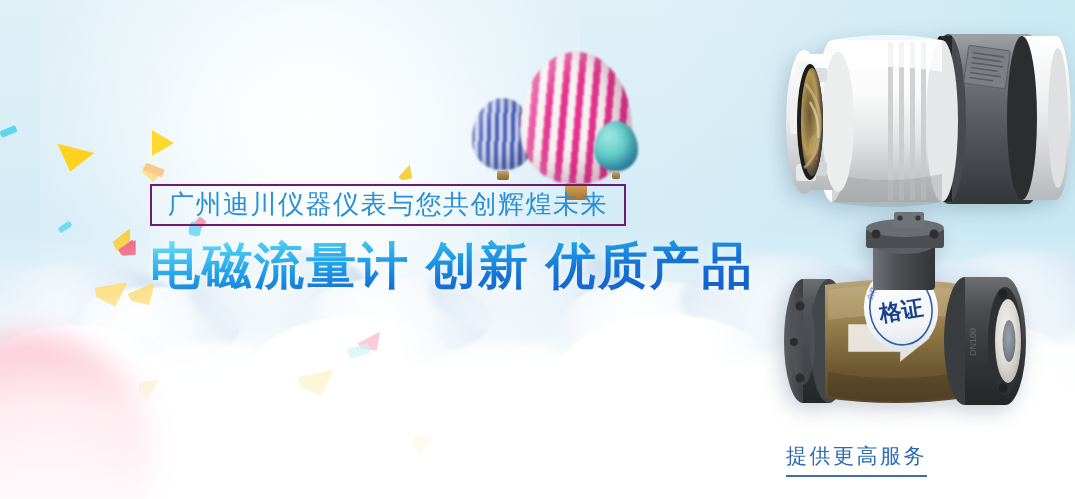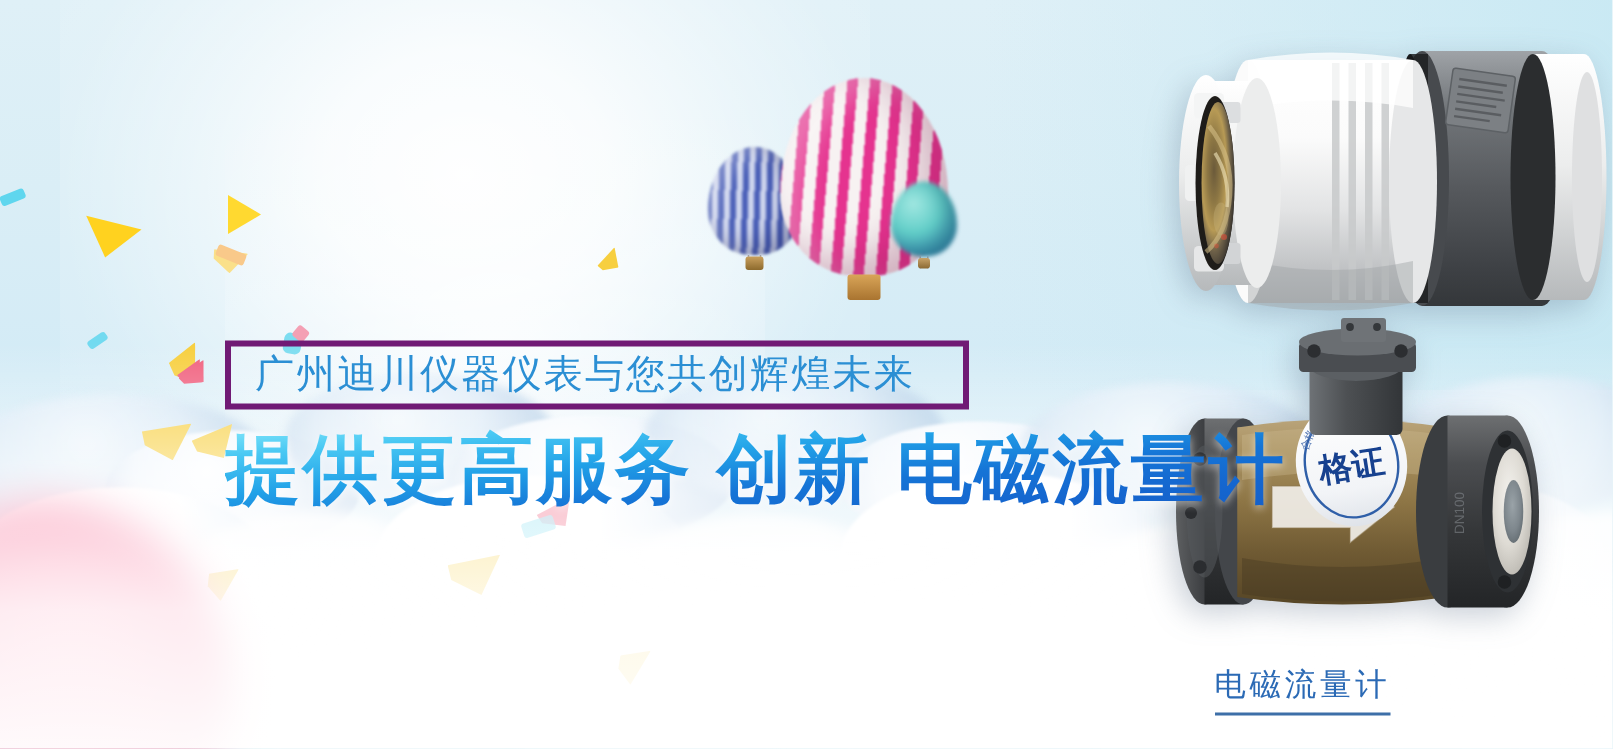--- a/index.html
+++ b/index.html
@@ -182,24 +182,23 @@
       #ff7fa3 0%, #f64d7e 38%, #e8346b 62%, #d72a60 82%, rgba(215,42,96,.55) 100%);
     filter:blur(13px);
     opacity:.96;
   }
 
   
   .copy { position:absolute; left:150px; top:184px; z-index:30; }
 
   .tagline-box {
     display:inline-block;
-    border:4px solid #701a75;
-    padding:5px 32px 7px 16px;
+    border:2px solid #701a75;
+    padding:5px 16px 7px 16px;
     line-height:1;
-    margin-top:43px;
   }
   .tagline {
     font-size:26px;
     letter-spacing:1.5px;
     color:#2b8fd4;
     font-family:"Liberation Sans", sans-serif;
     white-space:nowrap;
   }
 
   .headline {
@@ -538,21 +537,21 @@
           <circle cx="41" cy="158" r="1.6" fill="#e0503a" opacity=".45"></circle>
         </g>
       </g>
     </svg>
   </div>
 
   <div class="copy">
     <div class="tagline-box">
       <div class="tagline">广州迪川仪器仪表与您共创辉煌未来</div>
     </div>
-    <div class="headline">提供更高服务 创新 电磁流量计</div>
+    <div class="headline">电磁流量计 创新 优质产品</div>
   </div>
 
   <div class="caption">
-    <div class="caption-text">电磁流量计</div>
+    <div class="caption-text">提供更高服务</div>
     <div class="caption-rule"></div>
   </div>
 
 </div>
 
 </body></html>

